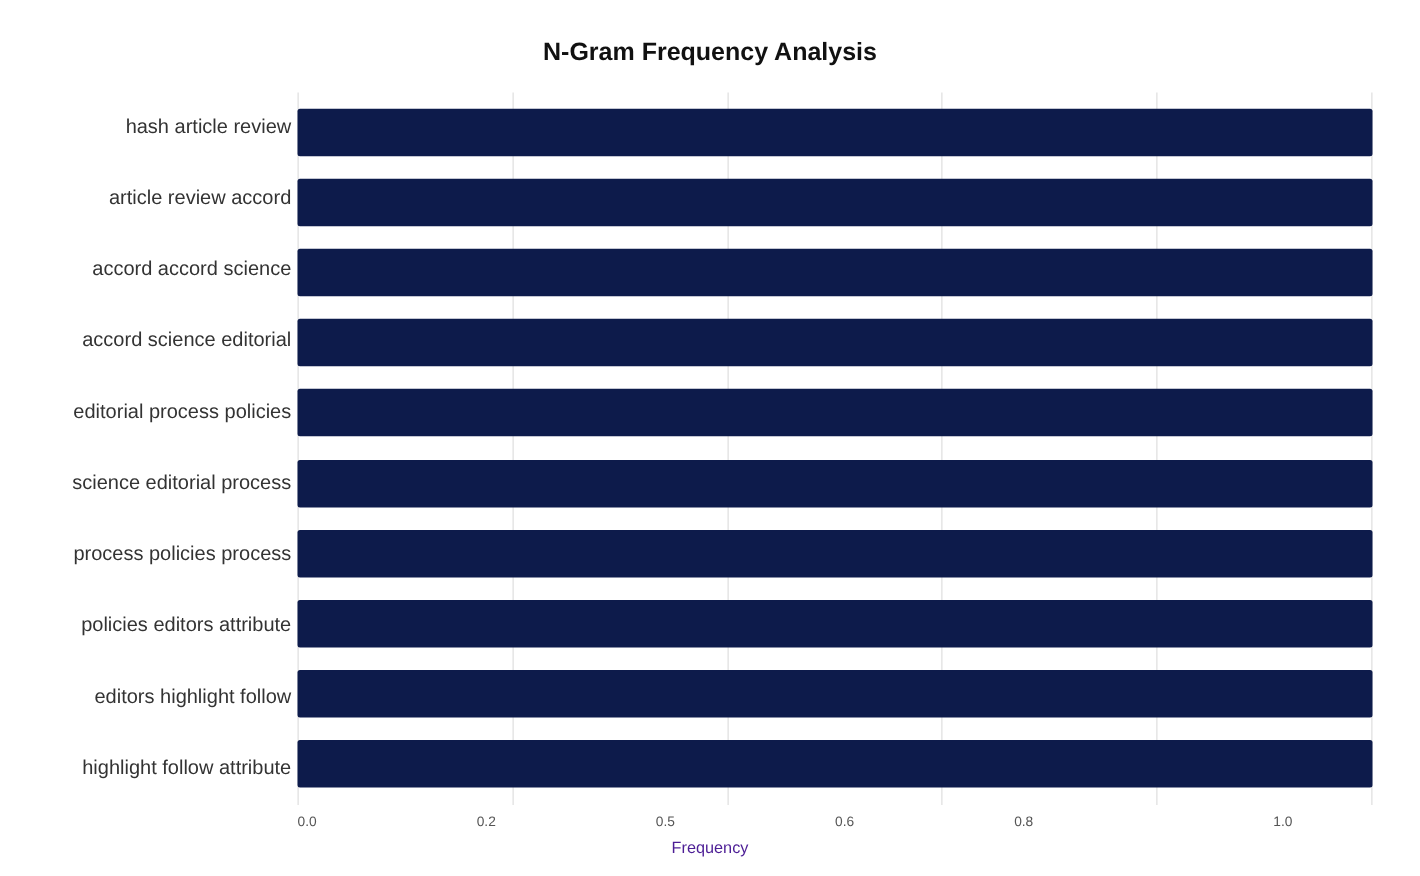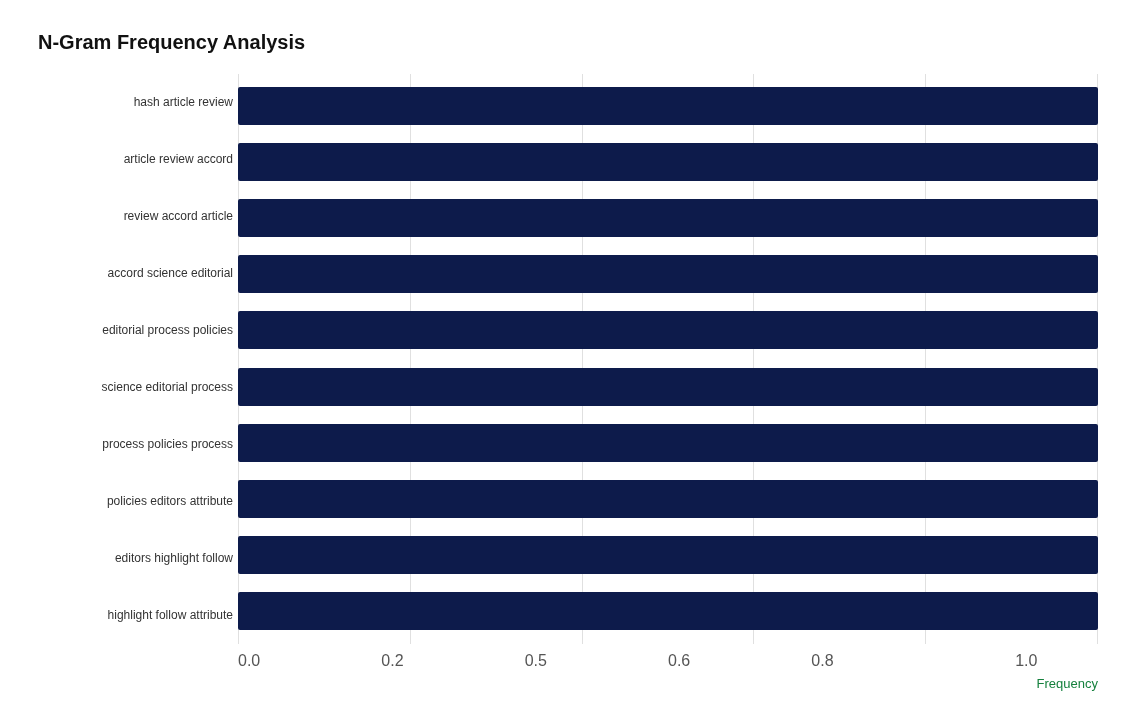--- a/index.html
+++ b/index.html
@@ -19,20 +19,21 @@
     }
 
     .chart-container {
       width: 1100px;
       height: 680px;
       padding: 20px 20px 60px 20px;
       position: relative;
     }
 
     .chart-title {
+      text-align: center;
       font-size: 20px;
       font-weight: bold;
       color: #111;
       margin-bottom: 20px;
     }
 
     .chart-area {
       display: flex;
       flex-direction: column;
       height: 580px;
@@ -48,21 +49,21 @@
 
     .y-labels {
       display: flex;
       flex-direction: column;
       width: 200px;
       justify-content: space-around;
       padding-right: 5px;
     }
 
     .y-label {
-      font-size: 12px;
+      font-size: 16px;
       color: #333;
       text-align: right;
       height: 57px;
       display: flex;
       align-items: center;
       justify-content: flex-end;
     }
 
     .bars-and-grid {
       flex: 1;
@@ -118,47 +119,47 @@
     .x-axis {
       display: flex;
       flex-direction: row;
       margin-top: 8px;
       margin-left: 200px;
     }
 
     .x-tick {
       flex: 1;
       text-align: left;
-      font-size: 16px;
+      font-size: 11px;
       color: #555;
     }
 
     .x-tick:last-child {
       text-align: center;
     }
 
     .x-axis-label {
-      text-align: right;
+      text-align: center;
       font-size: 13px;
-      color: #15803d;
+      color: #4c1d95;
       margin-top: 6px;
     }
   </style>
 </head>
 <body>
 
 <div class="chart-container">
   <div class="chart-title">N-Gram Frequency Analysis</div>
 
   <div class="chart-area">
     <div class="bars-section">
       <div class="y-labels" id="y-labels-container">
           <div class="y-label">hash article review</div>
           <div class="y-label">article review accord</div>
-          <div class="y-label">review accord article</div>
+          <div class="y-label">accord accord science</div>
           <div class="y-label">accord science editorial</div>
           <div class="y-label">editorial process policies</div>
           <div class="y-label">science editorial process</div>
           <div class="y-label">process policies process</div>
           <div class="y-label">policies editors attribute</div>
           <div class="y-label">editors highlight follow</div>
           <div class="y-label">highlight follow attribute</div>
         </div>
       <div class="bars-and-grid">
         <div class="grid-lines">

